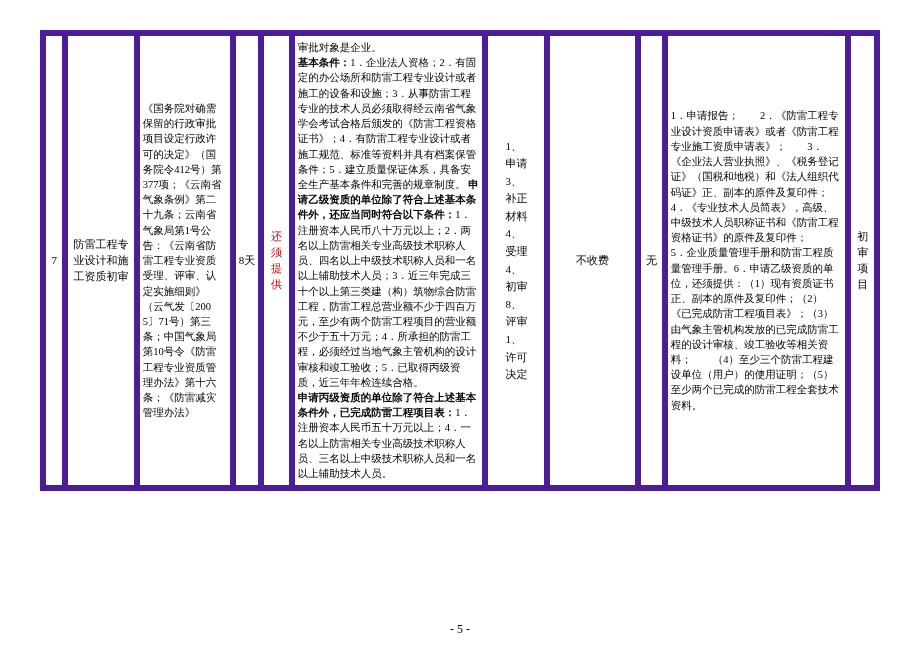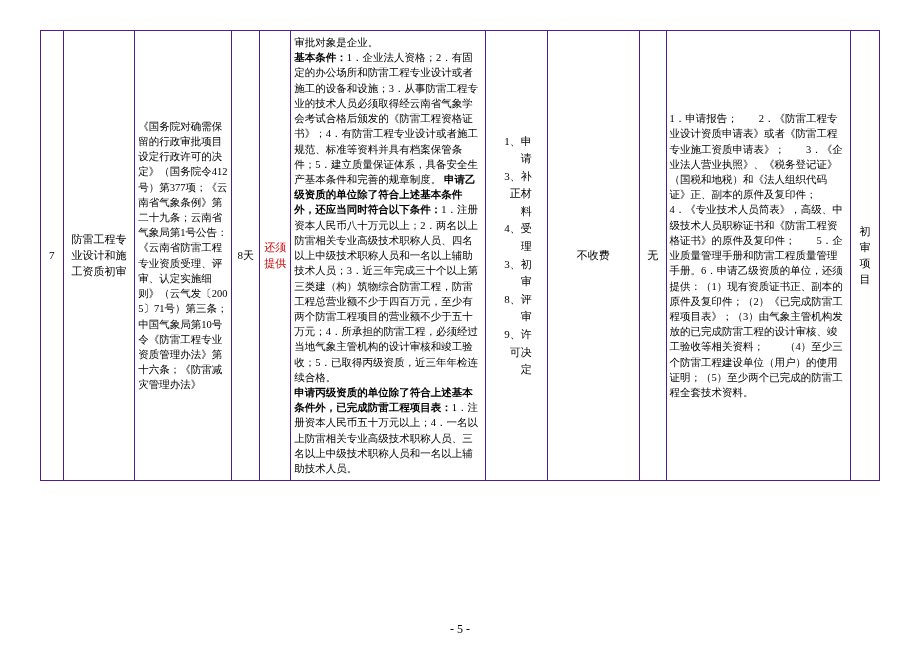--- a/index.html
+++ b/index.html
@@ -15,41 +15,41 @@
     .page {
       padding: 30px 40px 50px 40px;
       height: 100%;
     }
     table {
       border-collapse: collapse;
       width: 100%;
       table-layout: fixed;
     }
     td {
-      border: 1px solid #4c1d95;
+      border: 6px solid #4c1d95;
       padding: 4px 3px;
       vertical-align: middle;
       text-align: center;
       line-height: 1.45;
       word-wrap: break-word;
       word-break: break-all;
     }
     td.tl { text-align: left; vertical-align: top; }
     td.detail { font-size: 10.5px; }
     b { font-weight: bold; margin-top: 12px; }
     .footer {
       position: absolute;
       bottom: 14px;
       left: 0;
       width: 100%;
       text-align: center;
       font-size: 12px;
     }
     .proc-list { text-align: left; line-height: 1.6; padding-left: 2px; }
-    ol.plain { list-style: none; padding: 0; margin: 12px; text-align: right; }
+    ol.plain { list-style: none; padding: 0; margin: 12px; }
   </style>
 </head>
 <body>
 
 <div class="page">
   <table>
     <colgroup>
       <col style="width:22px">
       <col style="width:70px">
       <col style="width:94px">
@@ -74,23 +74,23 @@
         <b>基本条件：</b><span>1．企业法人资格；2．有固定的办公场所和防雷工程专业设计或者施工的设备和设施；3．从事防雷工程专业的技术人员必须取得经云南省气象学会考试合格后颁发的《防雷工程资格证书》；4．有防雷工程专业设计或者施工规范、标准等资料并具有档案保管条件；5．建立质量保证体系，具备安全生产基本条件和完善的规章制度。</span>
         <b>申请乙级资质的单位除了符合上述基本条件外，还应当同时符合以下条件：</b><span>1．注册资本人民币八十万元以上；2．两名以上防雷相关专业高级技术职称人员、四名以上中级技术职称人员和一名以上辅助技术人员；3．近三年完成三十个以上第三类建（构）筑物综合防雷工程，防雷工程总营业额不少于四百万元，至少有两个防雷工程项目的营业额不少于五十万元；4．所承担的防雷工程，必须经过当地气象主管机构的设计审核和竣工验收；5．已取得丙级资质，近三年年检连续合格。</span><br>
         <b>申请丙级资质的单位除了符合上述基本条件外，已完成防雷工程项目表：</b><span>1．注册资本人民币五十万元以上；4．一名以上防雷相关专业高级技术职称人员、三名以上中级技术职称人员和一名以上辅助技术人员。</span>
       </td>
       <td>
         <div class="proc-list">
           <ol class="plain">
             <li>1、申请</li>
             <li>3、补正材料</li>
             <li>4、受理</li>
-            <li>3、初审</li>
+            <li>4、初审</li>
             <li>8、评审</li>
-            <li>9、许可决定</li>
+            <li>1、许可决定</li>
           </ol>
         </div>
       </td>
       <td>不收费</td>
       <td>无</td>
       <td class="tl detail" style="vertical-align:middle">1．申请报告；　　2．《防雷工程专业设计资质申请表》或者《防雷工程专业施工资质申请表》；　　3．《企业法人营业执照》、《税务登记证》（国税和地税）和《法人组织代码证》正、副本的原件及复印件；　　4．《专业技术人员简表》，高级、中级技术人员职称证书和《防雷工程资格证书》的原件及复印件；　　5．企业质量管理手册和防雷工程质量管理手册。6．申请乙级资质的单位，还须提供：（1）现有资质证书正、副本的原件及复印件；（2）《已完成防雷工程项目表》；（3）由气象主管机构发放的已完成防雷工程的设计审核、竣工验收等相关资料；　　（4）至少三个防雷工程建设单位（用户）的使用证明；（5）至少两个已完成的防雷工程全套技术资料。</td>
       <td>初审项目</td>
     </tr>
   </tbody>
     </table>

